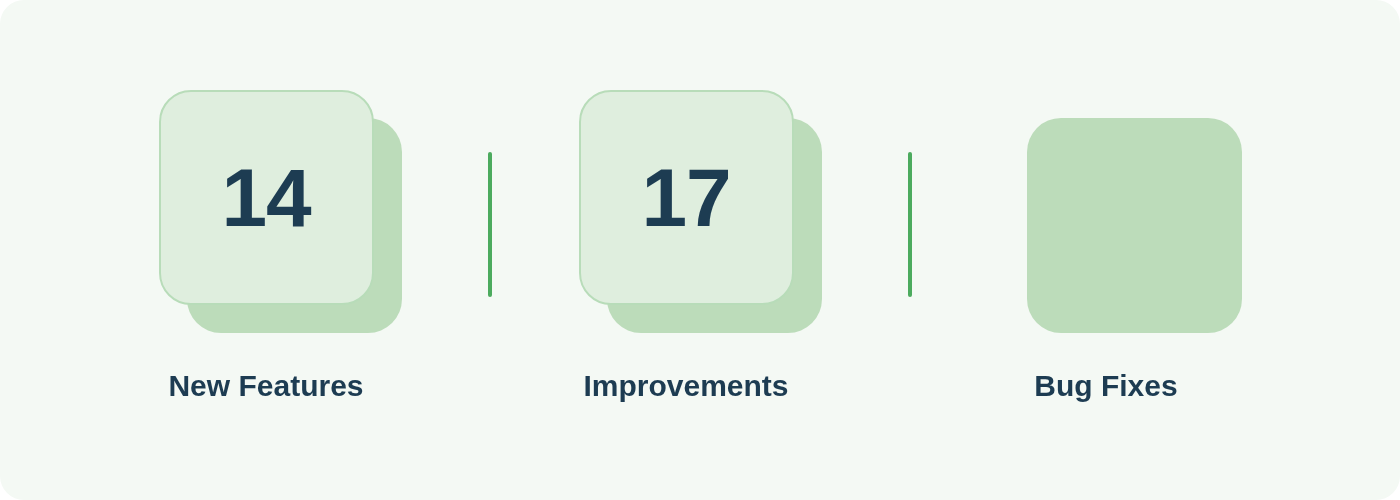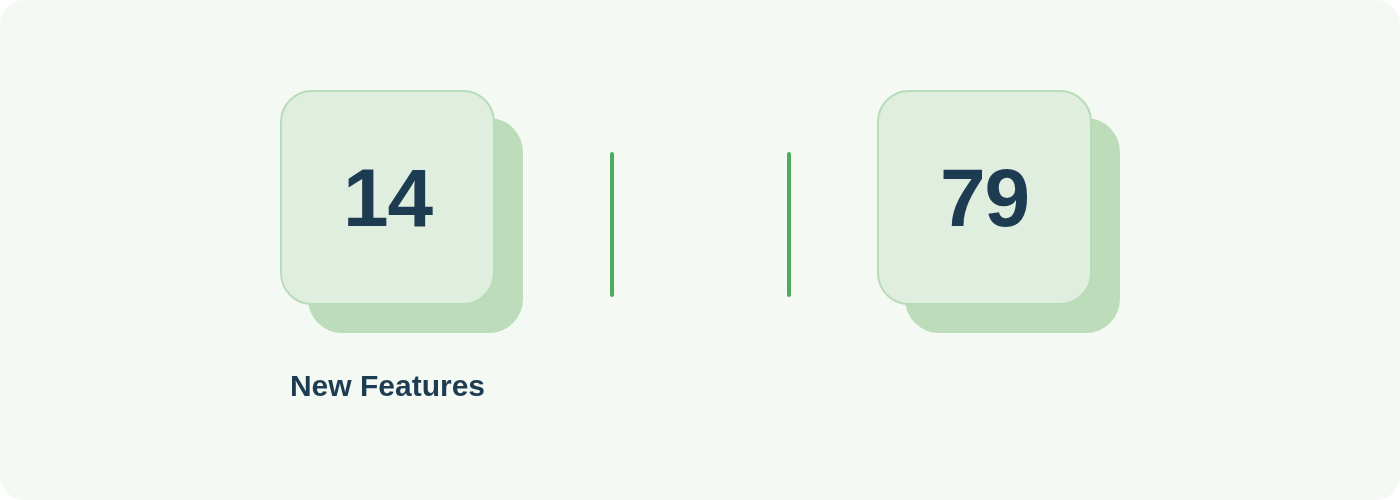--- a/index.html
+++ b/index.html
@@ -134,28 +134,35 @@
           <span class="stat-number">14</span>
         </div>
       </div>
       <div class="stat-label">New Features</div>
     </div>
 
     <div class="divider-cell">
       <div class="divider-line"></div>
     </div>
 
+    <div class="stat-item">
+      <div class="card-stack">
+        <div class="card-shadow"></div>
+        <div class="card-front">
+          <span class="stat-number">17</span>
+        </div>
+      </div>
+      <div class="stat-label">Improvements</div>
+    </div>
 
     <div class="divider-cell">
       <div class="divider-line"></div>
     </div>
 
     <div class="stat-item">
       <div class="card-stack">
         <div class="card-shadow"></div>
-        <div class="card-front">
-          <span class="stat-number">79</span>
-        </div>
       </div>
+      <div class="stat-label">Bug Fixes</div>
     </div>
 
   </div>
 </div>
 
 </body></html>

